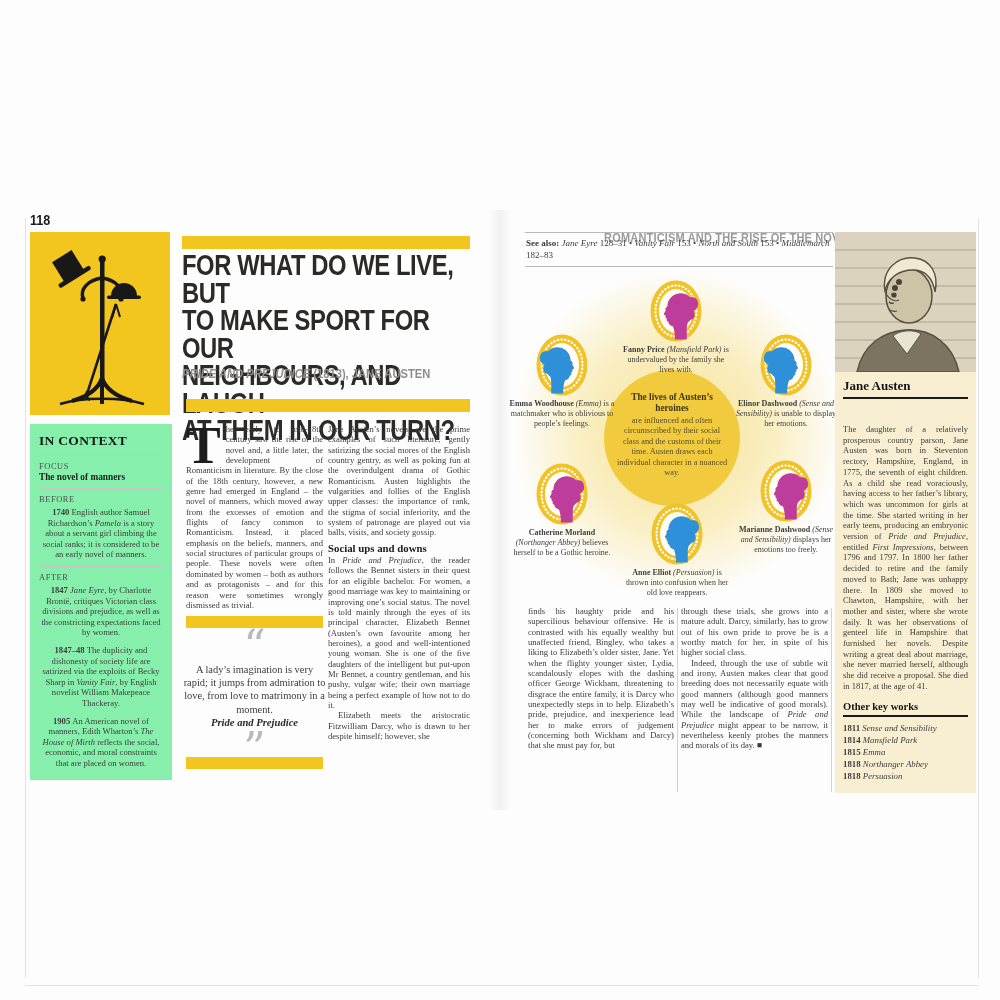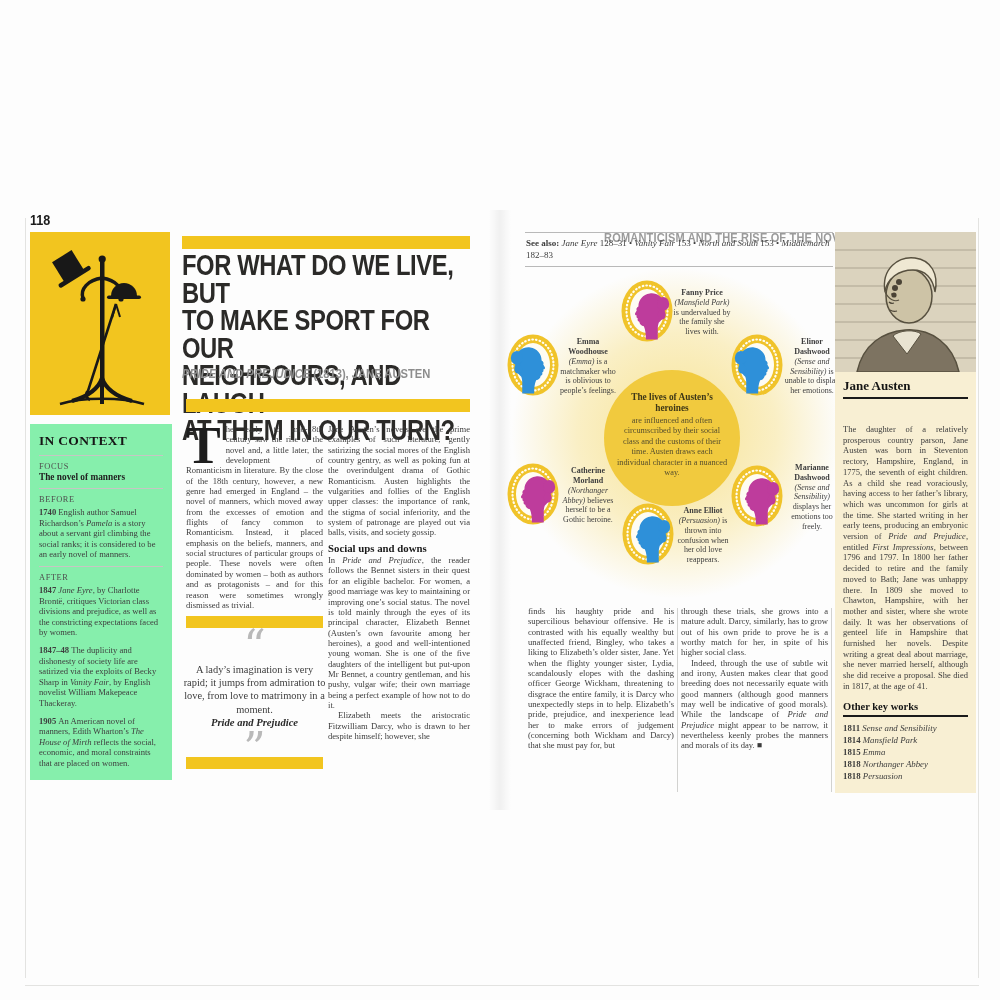--- a/index.html
+++ b/index.html
@@ -22,21 +22,21 @@
   #bar-title-top{left:182px;top:236px;width:288px;height:13px;}
   #big-title{left:182px;top:252px;width:352px;font-family:"Liberation Sans",sans-serif;font-weight:700;font-size:29px;line-height:27.5px;letter-spacing:-.5px;color:#2b2a28;white-space:pre-line;transform:scaleX(.82);transform-origin:0 0;}
   #title-sub{left:182px;top:366px;width:330px;font-family:"Liberation Sans",sans-serif;font-weight:700;font-size:13px;color:#8d8d8d;transform:scaleX(.86);transform-origin:0 0;}
   #bar-title-bottom{left:186px;top:399px;width:284px;height:13px;}
 
   #context-box{left:30px;top:424px;width:142px;background:#86efac;box-sizing:border-box;padding:9px 9px 12px 9px;}
   #context-box .cx-head{font-size:13.5px;font-weight:700;color:#161616;letter-spacing:.3px;margin-bottom:4px;}
   .cx-rule{border-top:1px solid #c6c6c3;margin:6px 0;}
   .cx-label{font-size:8.4px;color:#4f4f4f;letter-spacing:.6px;margin-bottom:1px;}
   .cx-strong{font-size:9.3px;font-weight:700;color:#222;}
-  .cx-entry{font-size:8.6px;line-height:10.6px;color:#3e3e3e;margin-top:3px;text-align:left;}
+  .cx-entry{font-size:8.6px;line-height:10.6px;color:#3e3e3e;margin-top:3px;text-align:center;}
 
   .bodycol{font-size:8.6px;line-height:10.35px;text-align:justify;color:#3c3c3c;}
   #col1{left:186px;top:424px;width:137px;}
   .dropcap{float:left;font-size:52px;line-height:39px;font-weight:700;color:#1d1d1d;margin:2px 5px 0 0;font-family:"Liberation Serif",serif;}
   #bar-col1-a{left:186px;top:616px;width:137px;height:12px;}
   #quote-block{left:183px;top:631px;width:143px;text-align:center;}
   .qmark{font-family:"DejaVu Serif",serif;font-size:44px;color:#b9b9b9;line-height:30px;height:30px;}
   #quote-text{font-size:10.4px;line-height:13.2px;color:#3c3c3c;margin-top:2px;}
   #quote-attrib{font-size:10.6px;font-weight:700;font-style:italic;color:#2a2a2a;margin-top:1px;}
   #bar-col1-b{left:186px;top:757px;width:137px;height:12px;}
@@ -45,21 +45,21 @@
   .indent{text-indent:10px;}
   p.flow{margin:0;}
 
   
   #see-also{left:525px;top:232px;width:306px;border-top:1px solid #b9b9b9;border-bottom:1px solid #b9b9b9;padding:4px 1px 5px 1px;font-size:9px;line-height:12px;color:#3c3c3c;}
   #diagram{left:518px;top:262px;width:318px;height:344px;}
   #glow{left:-8px;top:4px;width:334px;height:334px;border-radius:50%;background:radial-gradient(circle,rgba(246,222,128,.85) 0%,rgba(246,222,128,.45) 42%,rgba(246,222,128,0) 70%);}
   #center-circle{left:86px;top:108px;width:136px;height:136px;border-radius:50%;background:#f1ca3e;box-sizing:border-box;padding:22px 12px 0 12px;text-align:center;}
   #center-heading{font-size:9.3px;font-weight:700;color:#3f3817;line-height:11px;}
   #center-text{font-size:8.3px;line-height:10.4px;color:#564e2d;margin-top:2px;}
-  .cameo-group{position:absolute;width:110px;display:flex;align-items:center;}
+  .cameo-group{position:absolute;width:110px;display:flex;flex-direction:column;align-items:center;}
   .cameo{width:52px;height:62px;}
   .cameo-label{margin-top:3px;font-size:8px;line-height:9.8px;text-align:center;color:#3e3e3e;width:108px;}
   .cameo use{transform:translate(10px,11px) scale(0.8);}
   .rightface .cameo use{transform:translate(42px,11px) scale(-0.8,0.8);}
   .blue .cameo use{fill:var(--silhouette_blue);}
   .magenta .cameo use{fill:var(--silhouette_magenta);}
 
   #col3{left:528px;top:606px;width:146px;}
   #col4{left:681px;top:606px;width:147px;}
   .vrule{width:1px;background:#d2d2d0;}

